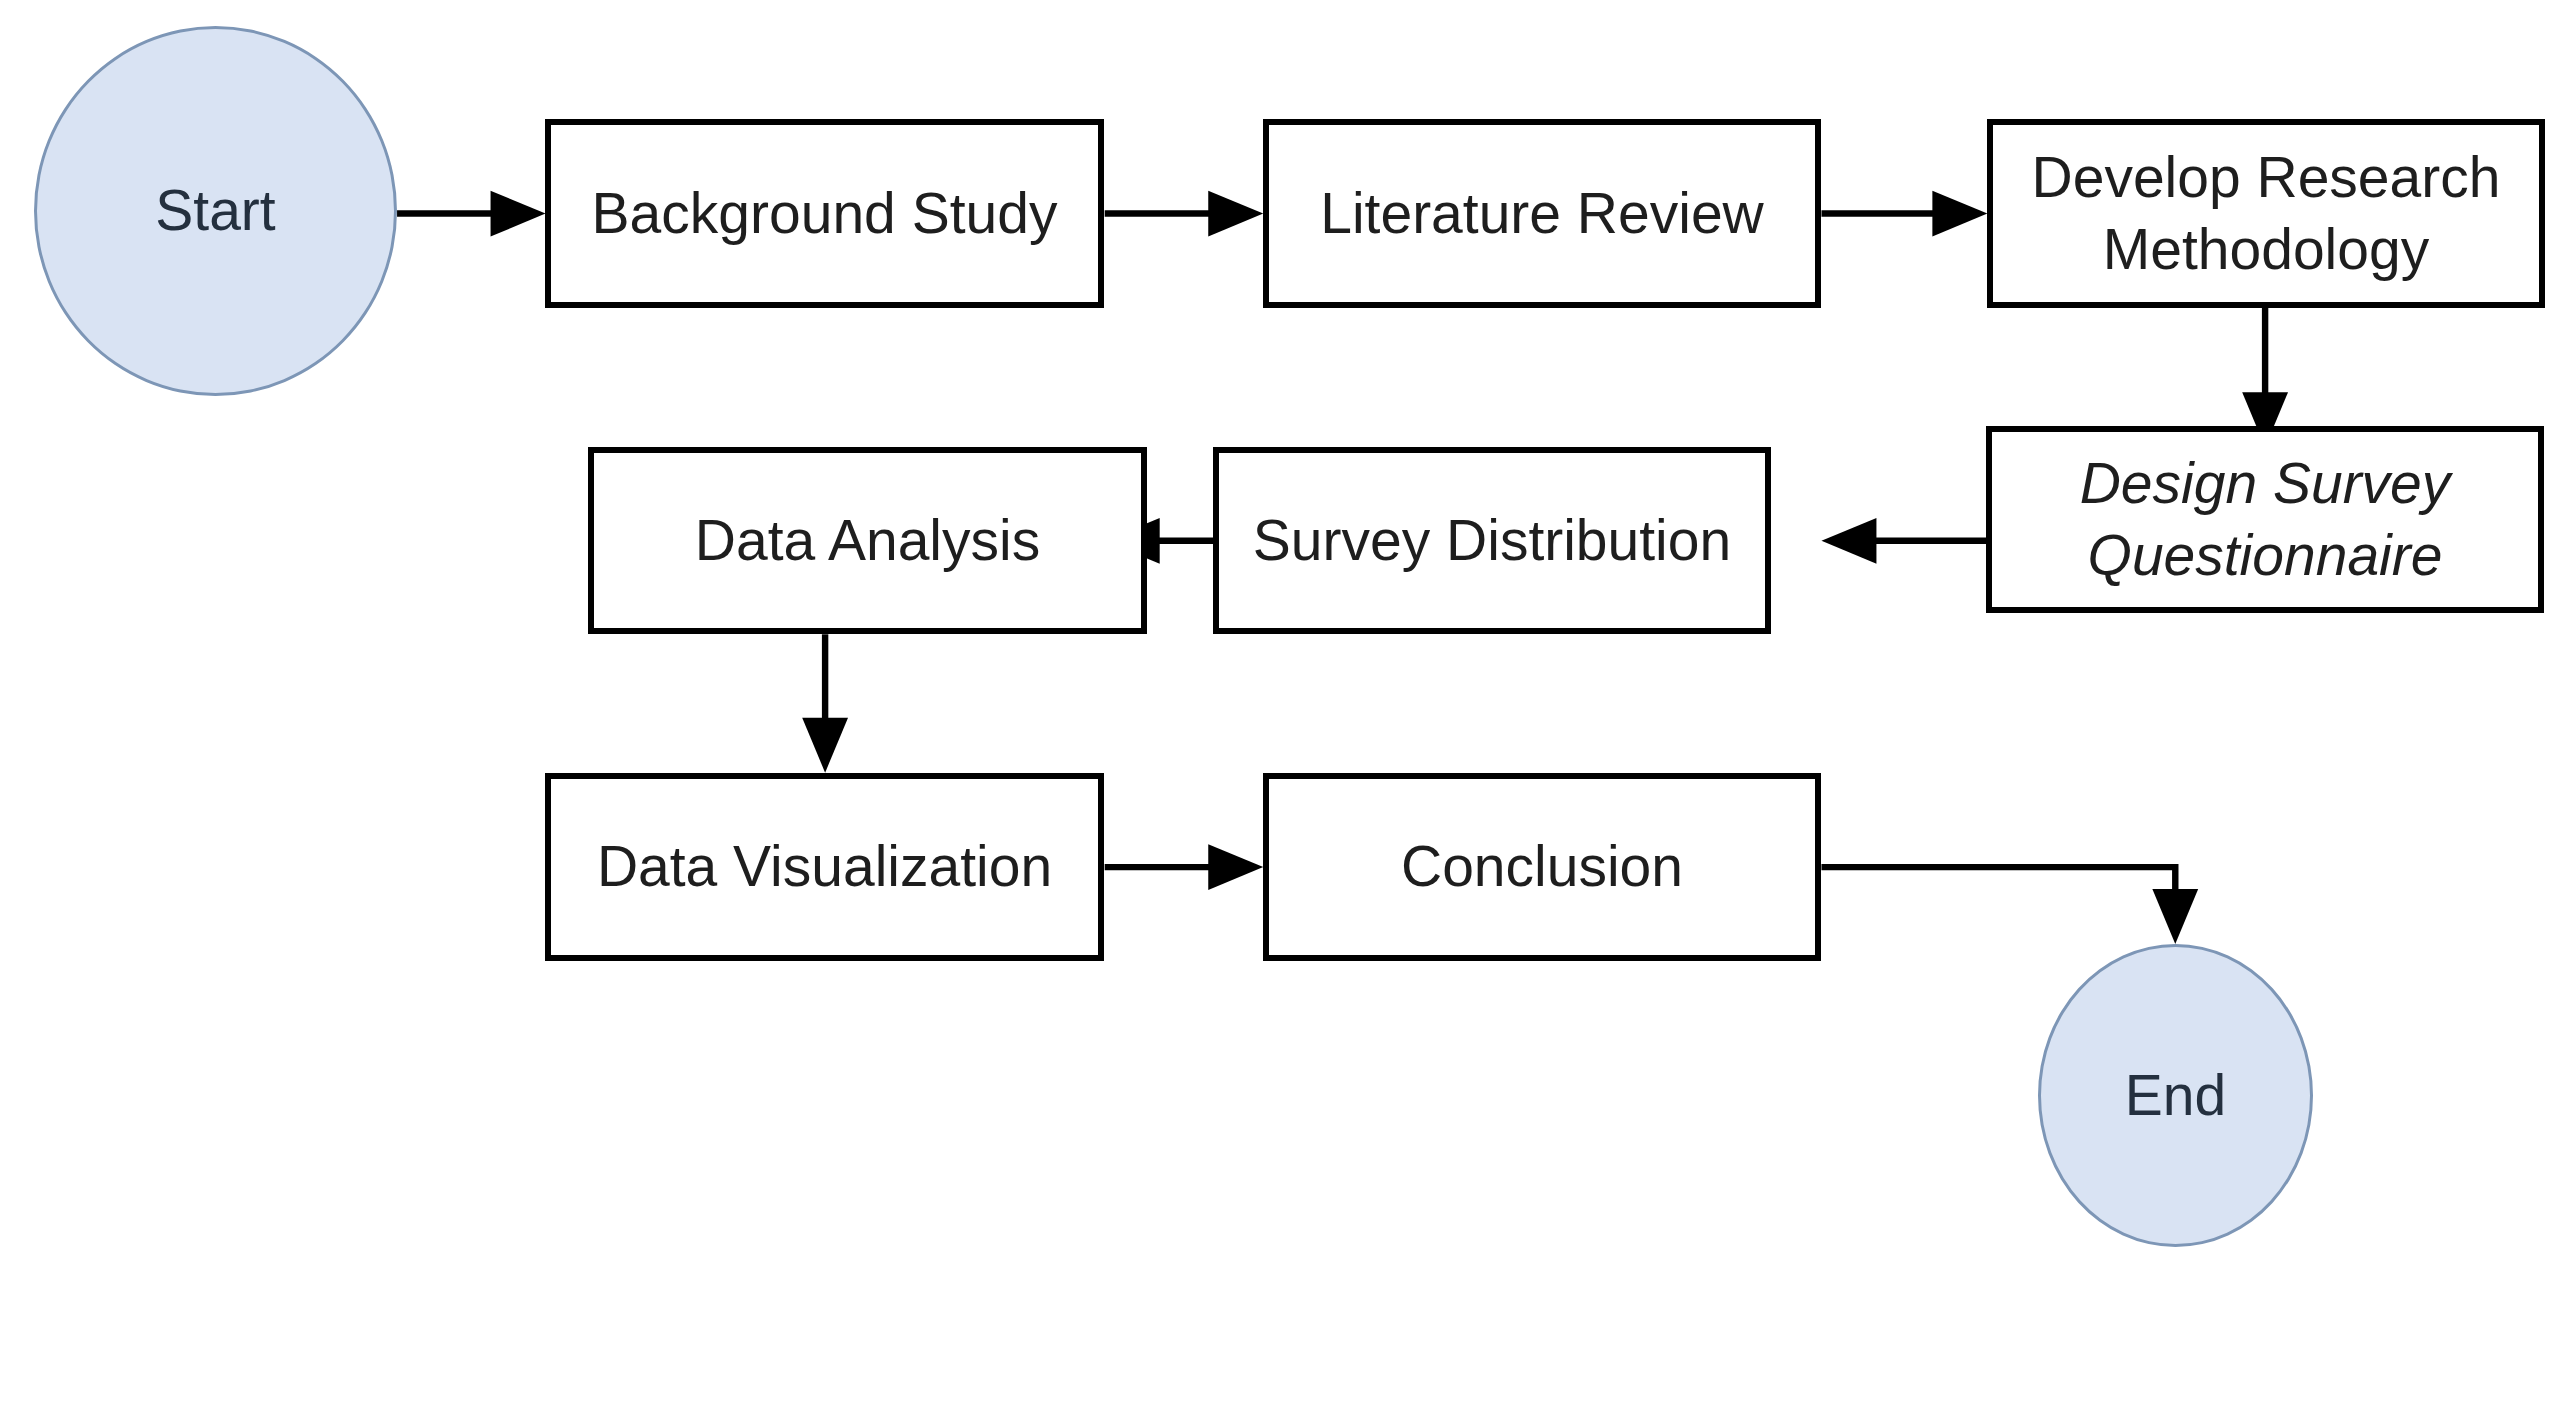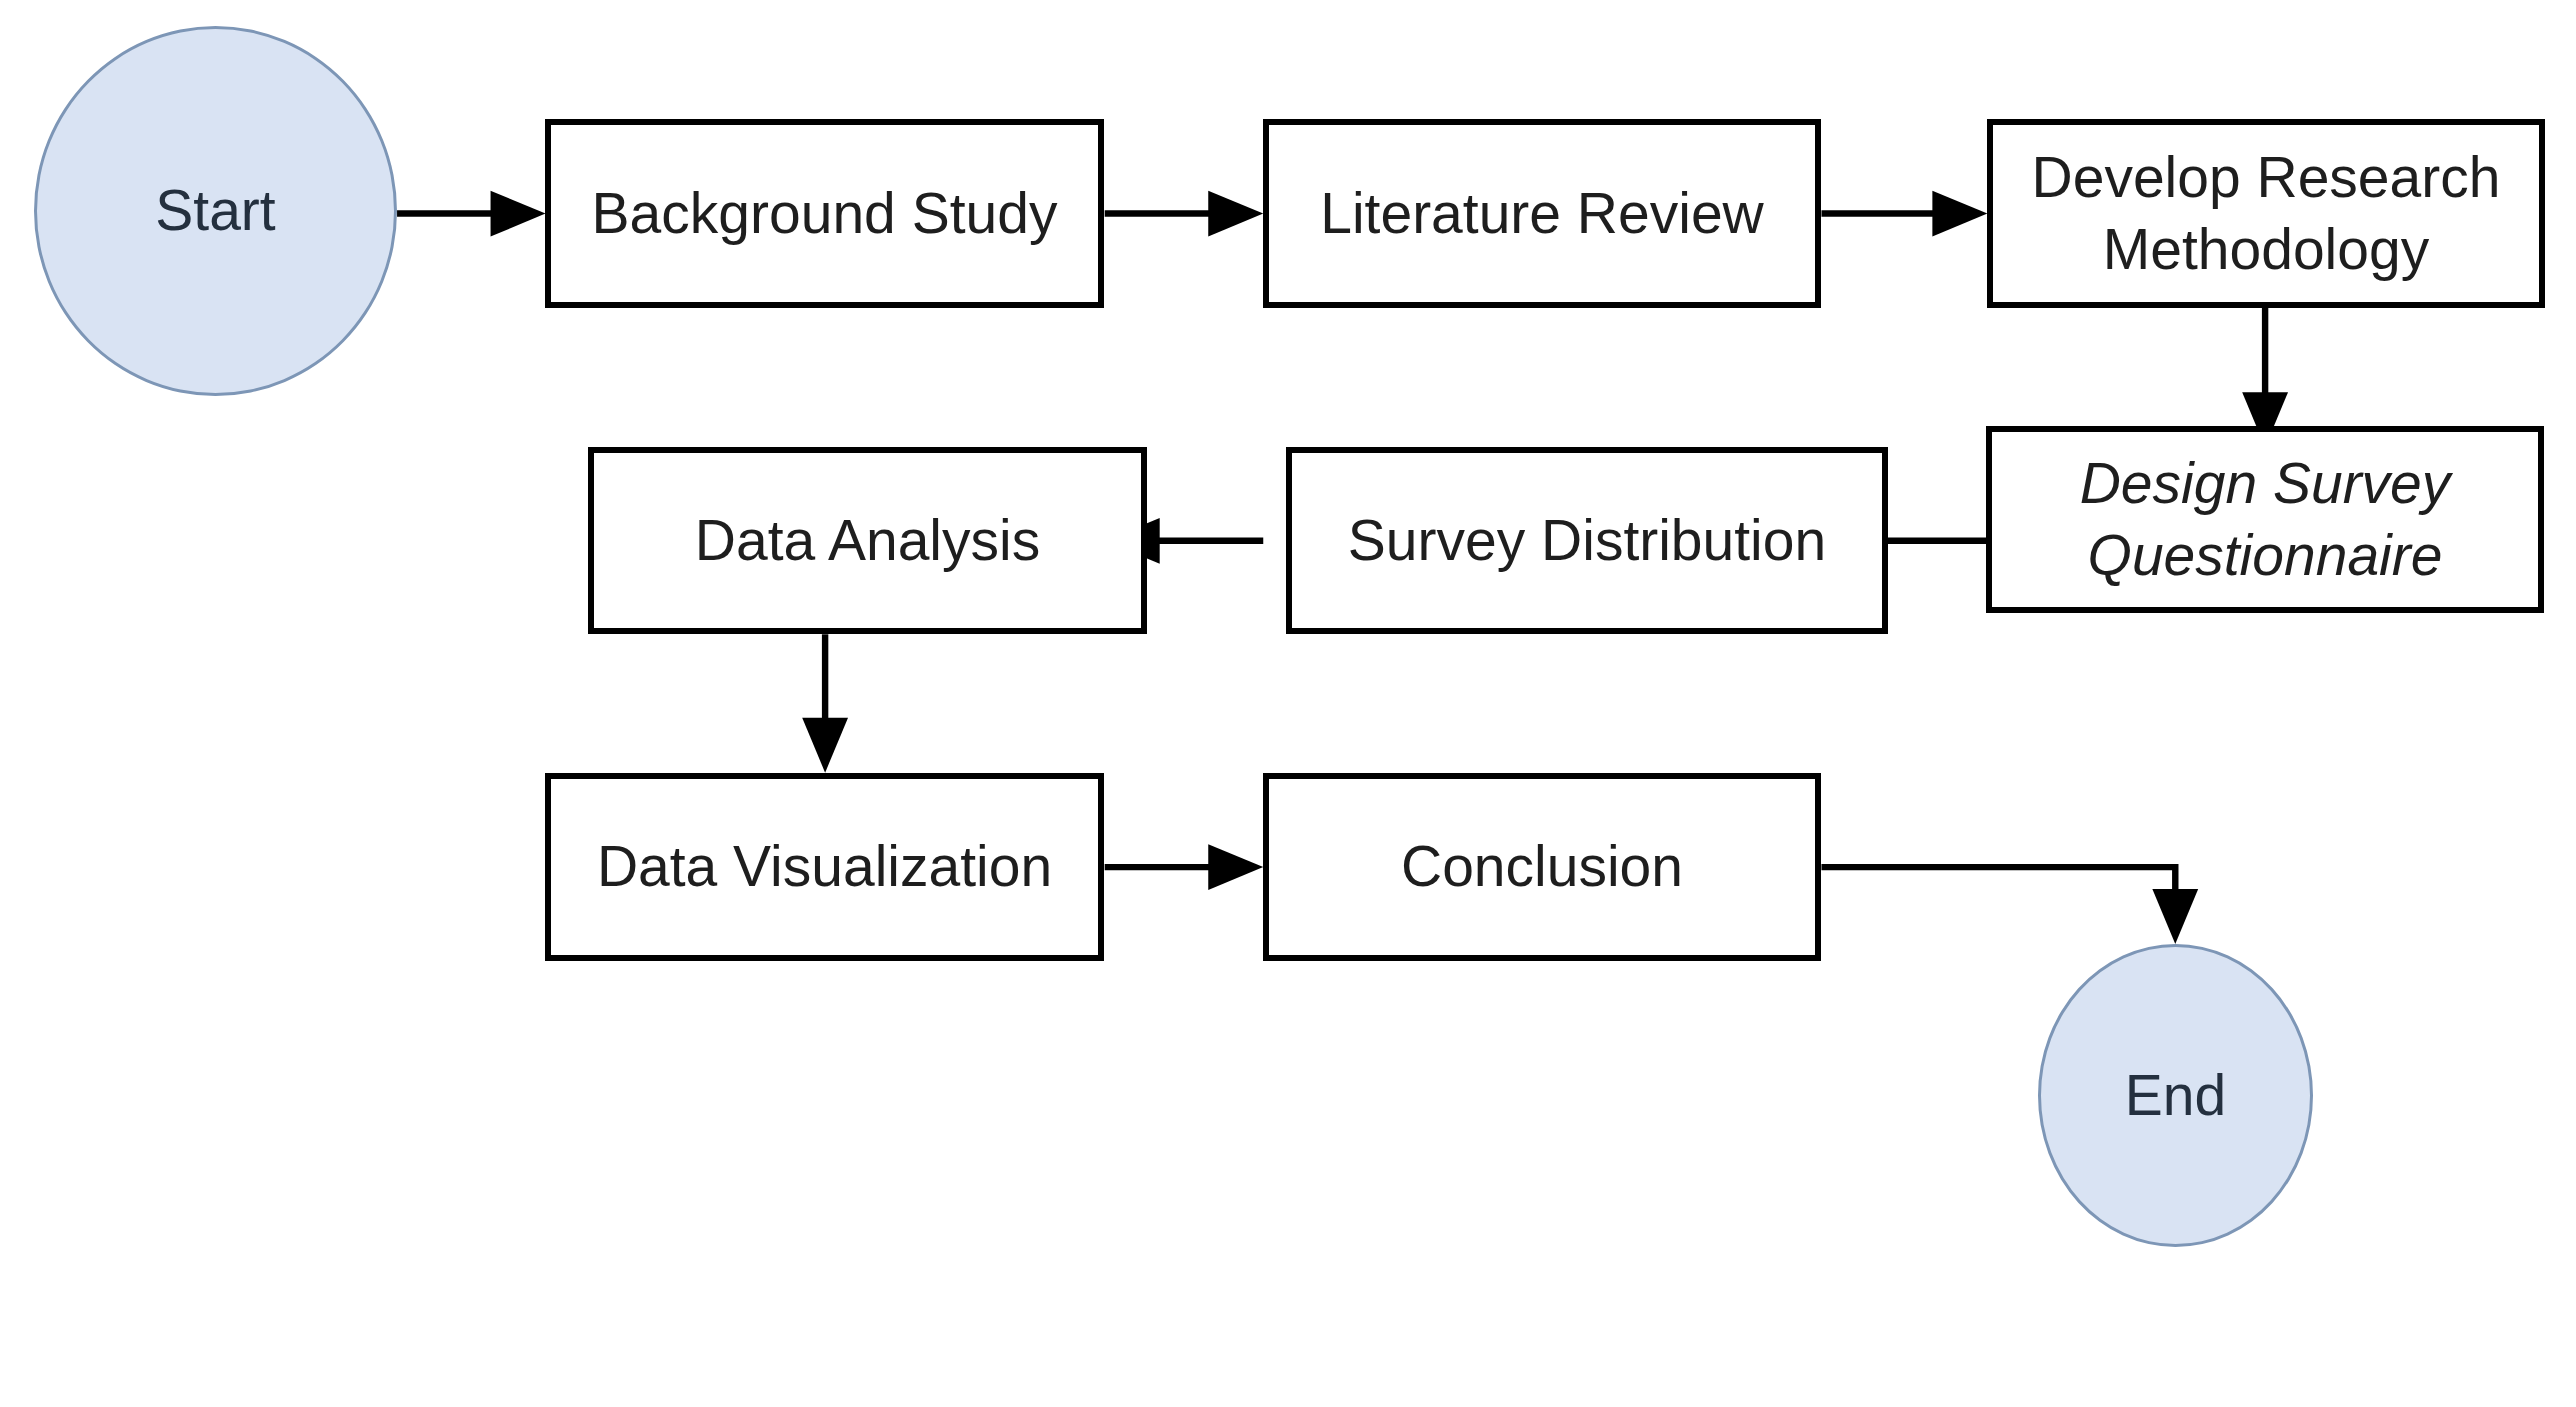--- a/index.html
+++ b/index.html
@@ -121,21 +121,21 @@
   </div>
 
   <div class="node process" style="left:1987px; top:119px; width:558px; height:189px;">
     <span>Develop Research Methodology</span>
   </div>
 
   <div class="node process" style="left:1986px; top:426px; width:558px; height:187px;font-style:italic;">
     <span>Design Survey Questionnaire</span>
   </div>
 
-  <div class="node process" style="left:1286px; top:447px; width:602px; height:187px;">
+  <div class="node process" style="left:1213px; top:447px; width:558px; height:187px;">
     <span>Survey Distribution</span>
   </div>
 
   <div class="node process" style="left:545px; top:447px; width:559px; height:187px;margin-left:43px;">
     <span>Data Analysis</span>
   </div>
 
   <div class="node process" style="left:545px; top:773px; width:559px; height:188px;">
     <span>Data Visualization</span>
   </div>

